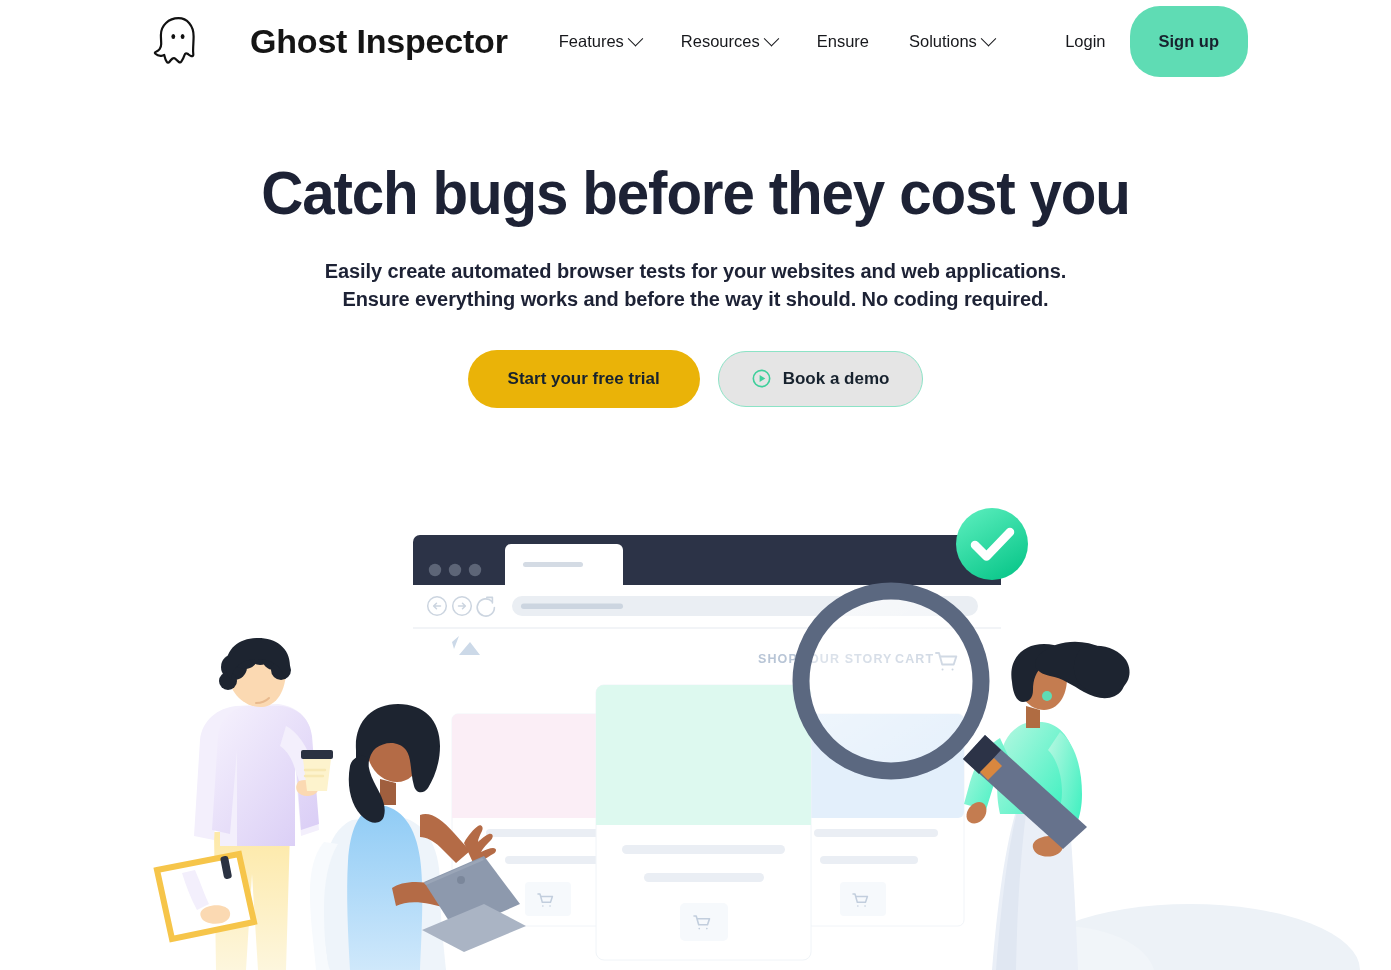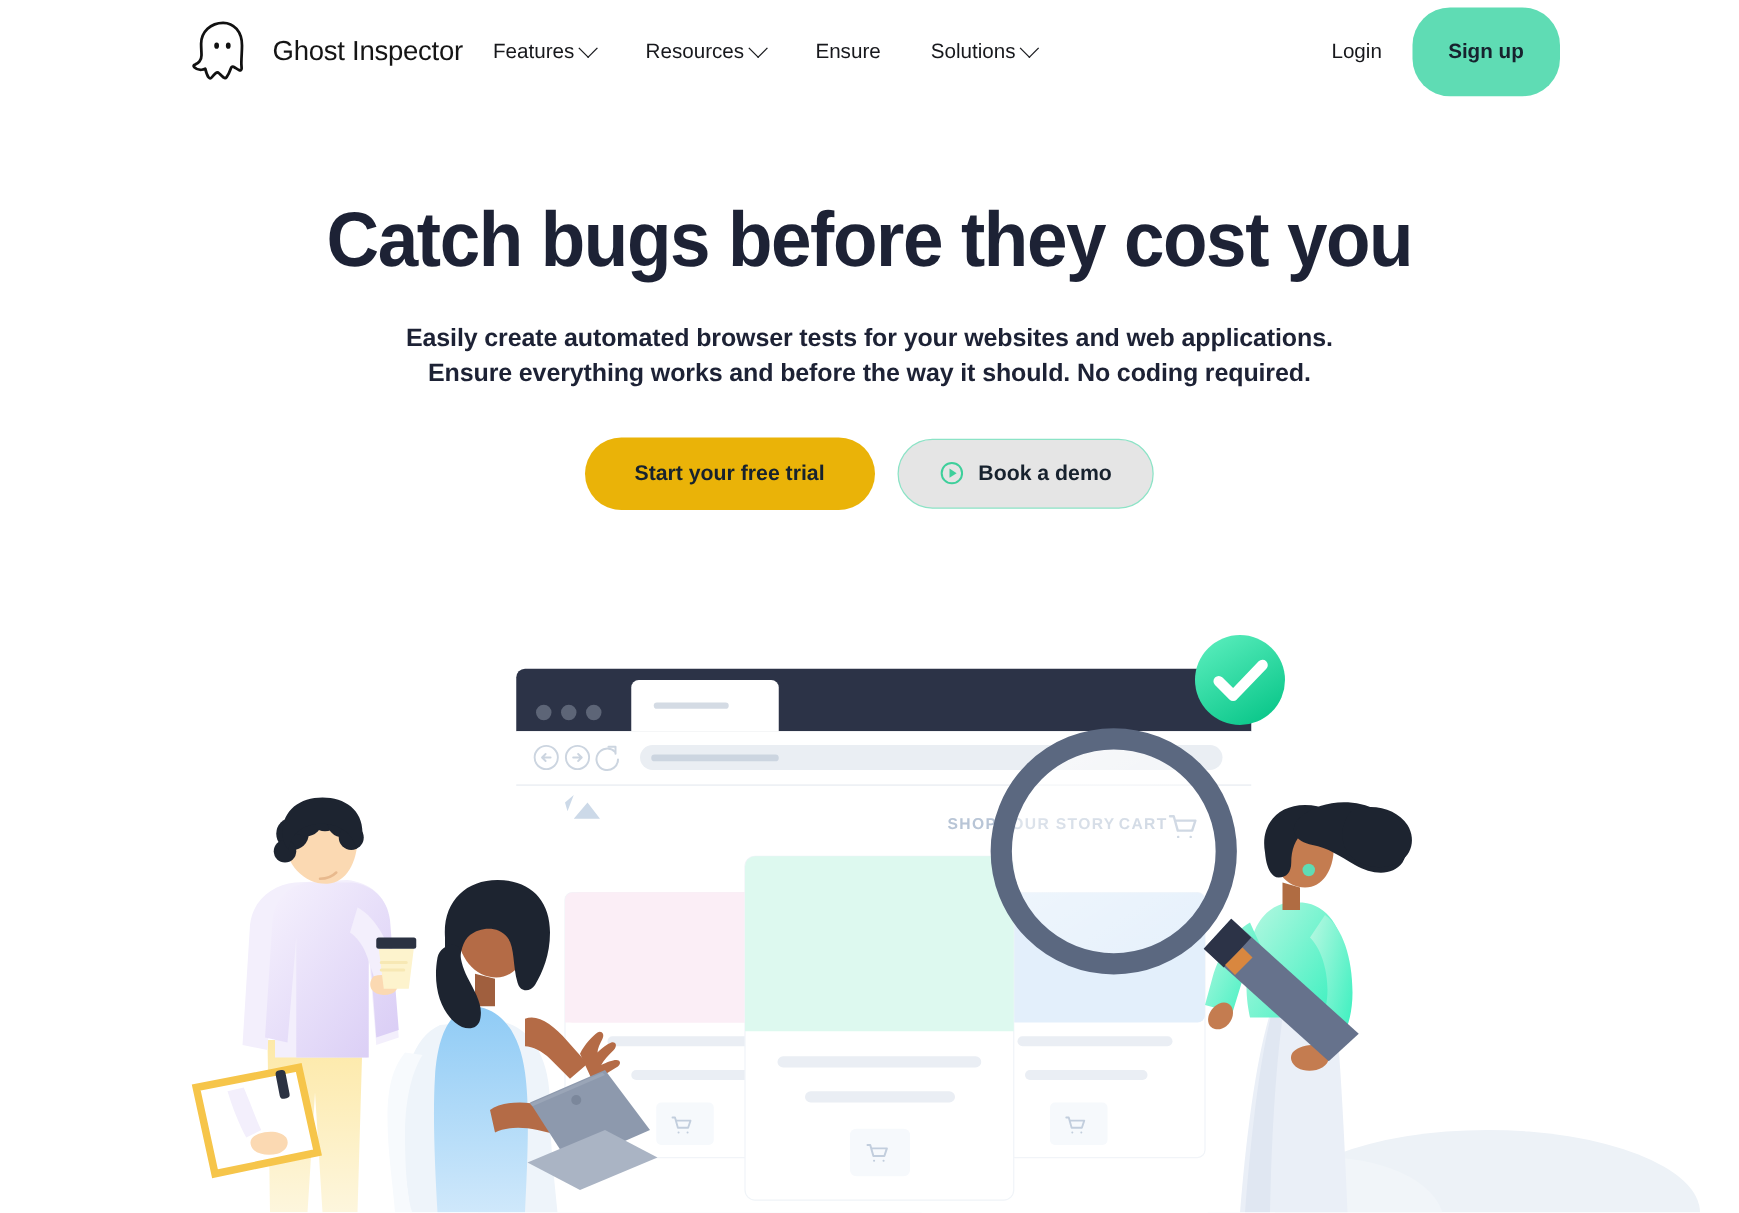--- a/index.html
+++ b/index.html
@@ -28,31 +28,32 @@
     z-index: 40;
   }
   .brand {
     display: flex;
     align-items: center;
     gap: 12px;
     text-decoration: none;
   }
   .brand-logo { width: 56px; height: 52px; display: block; flex: 0 0 auto; }
   .brand-name {
-    font-size: 22px;
-    font-weight: 400;
+    font-size: 34px;
+    font-weight: 700;
     color: #151515;
     letter-spacing: -0.2px;
     white-space: nowrap;
+    margin-left: 32px;
   }
   .main-nav {
     display: flex;
     align-items: center;
     gap: 40px;
-    margin-left: 24px;
+    margin-left: 51px;
   }
   .nav-link {
     display: inline-flex;
     align-items: center;
     gap: 6px;
     font-size: 16.5px;
     font-weight: 500;
     color: #17181c;
     white-space: nowrap;
     cursor: pointer;

